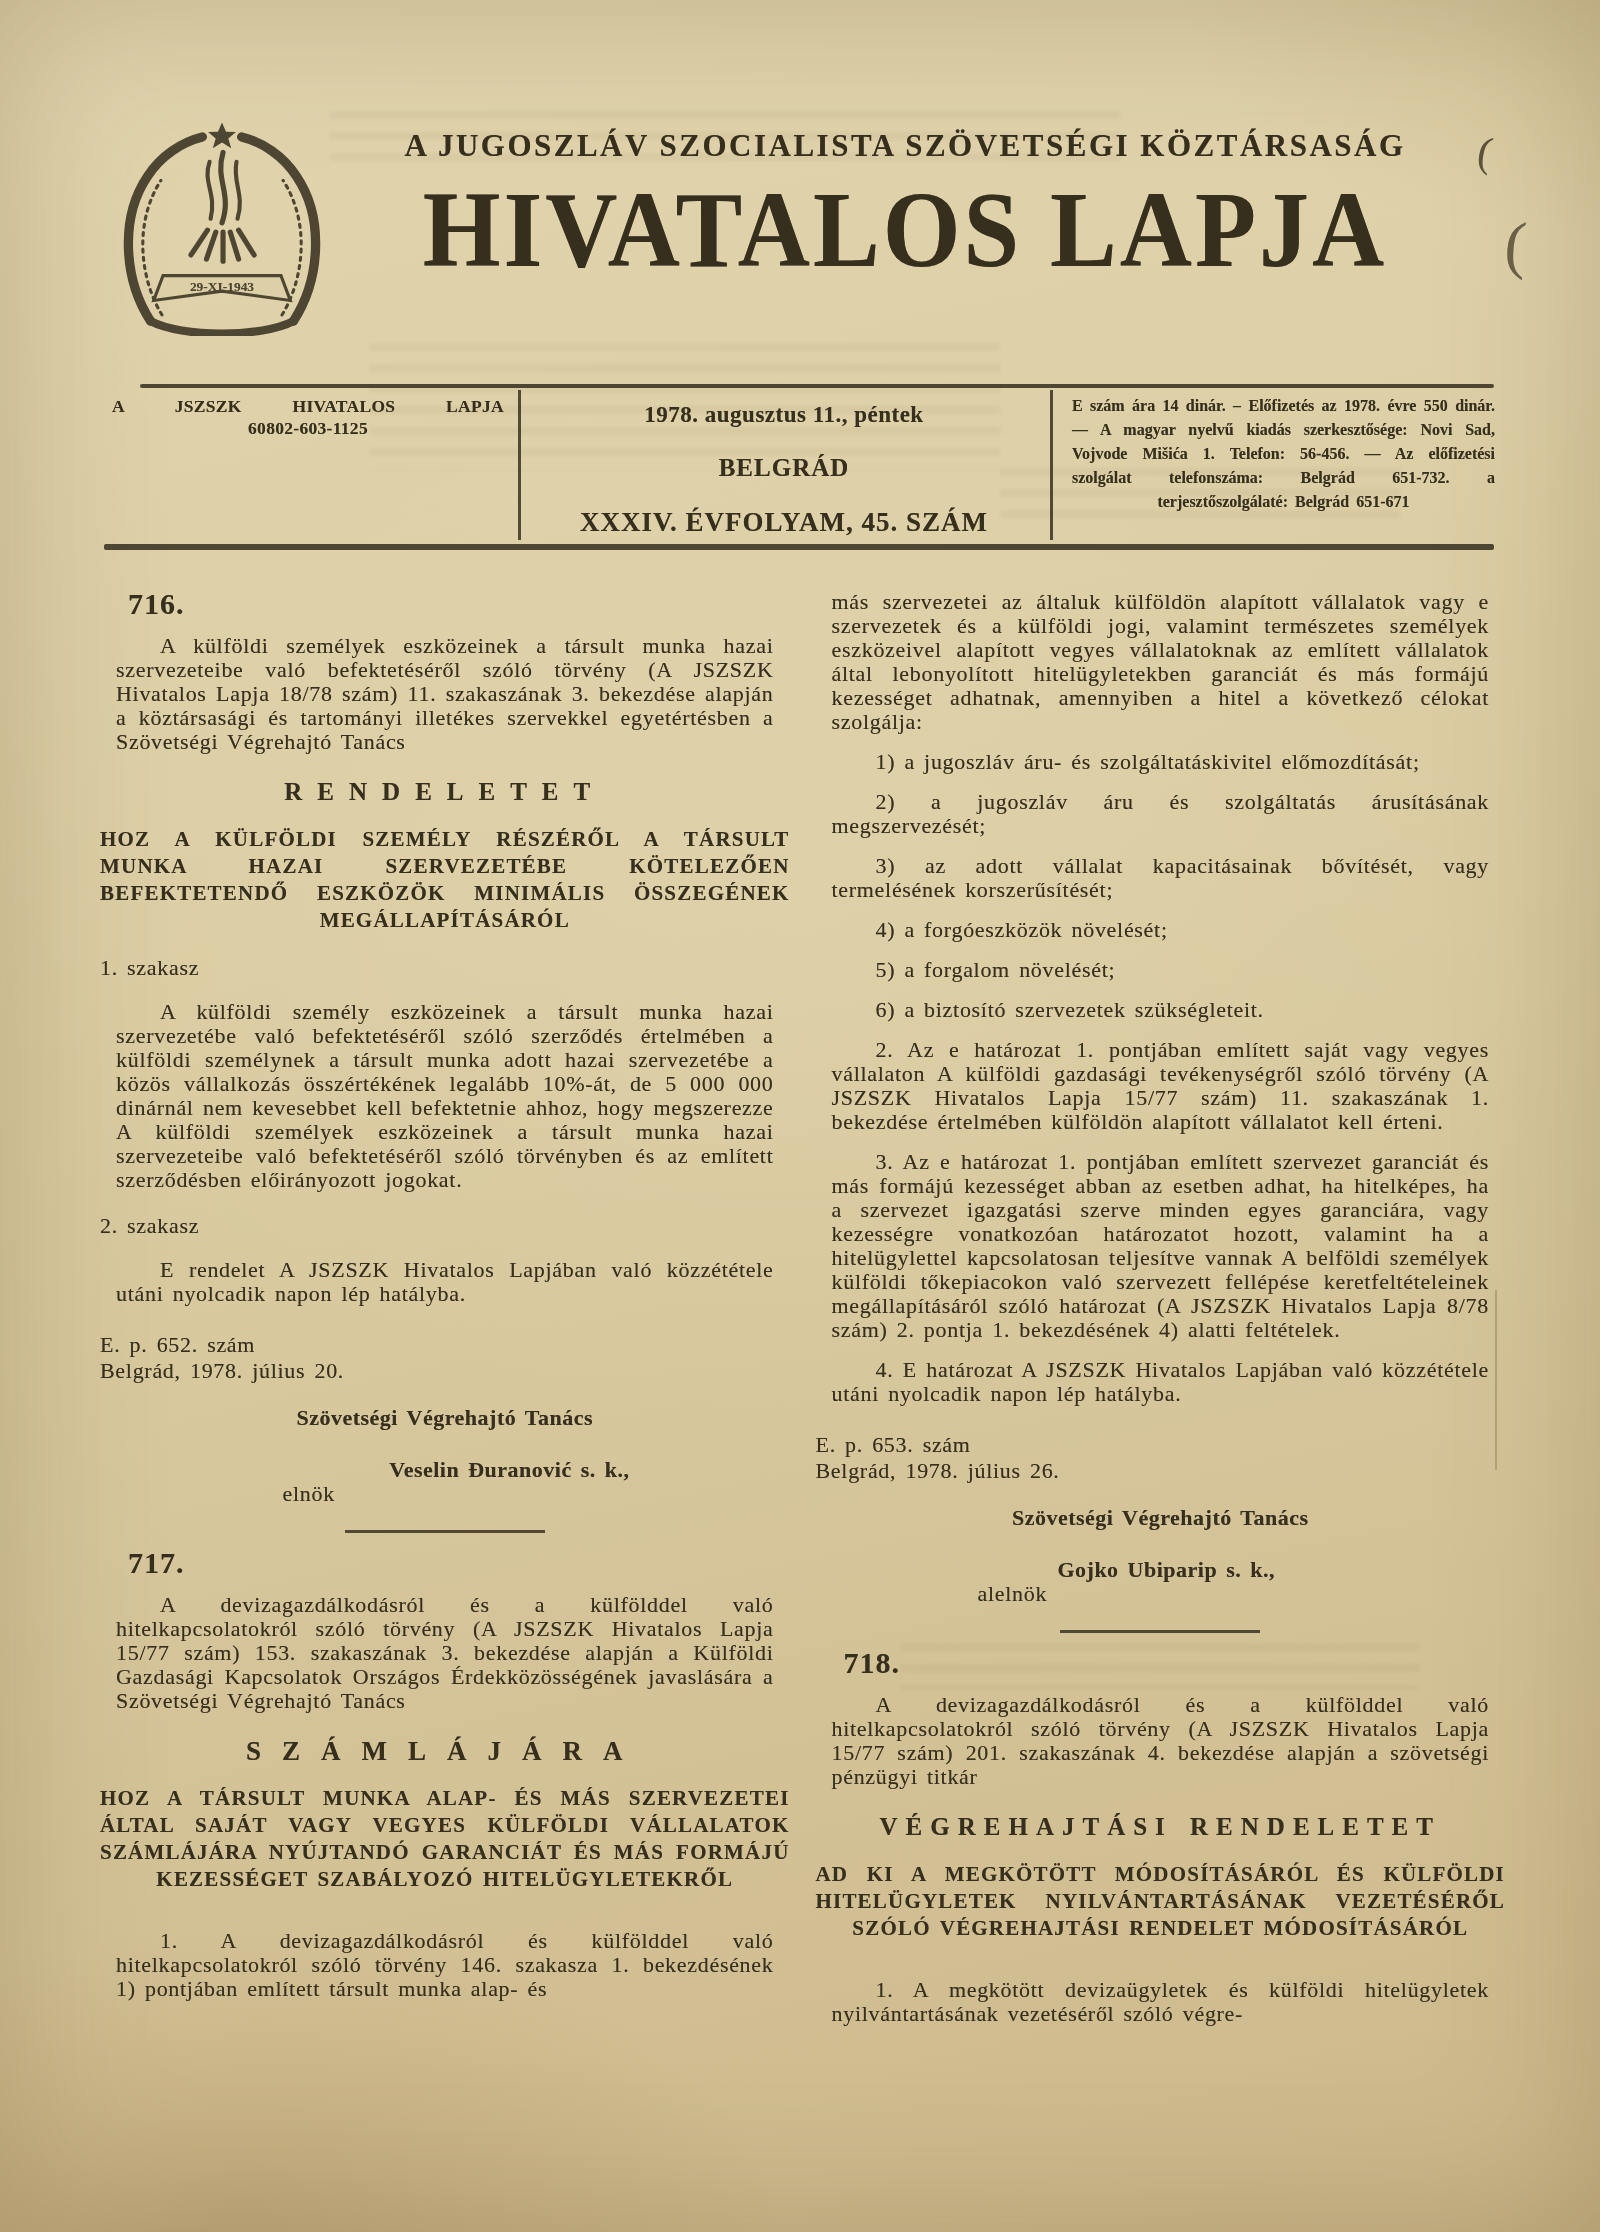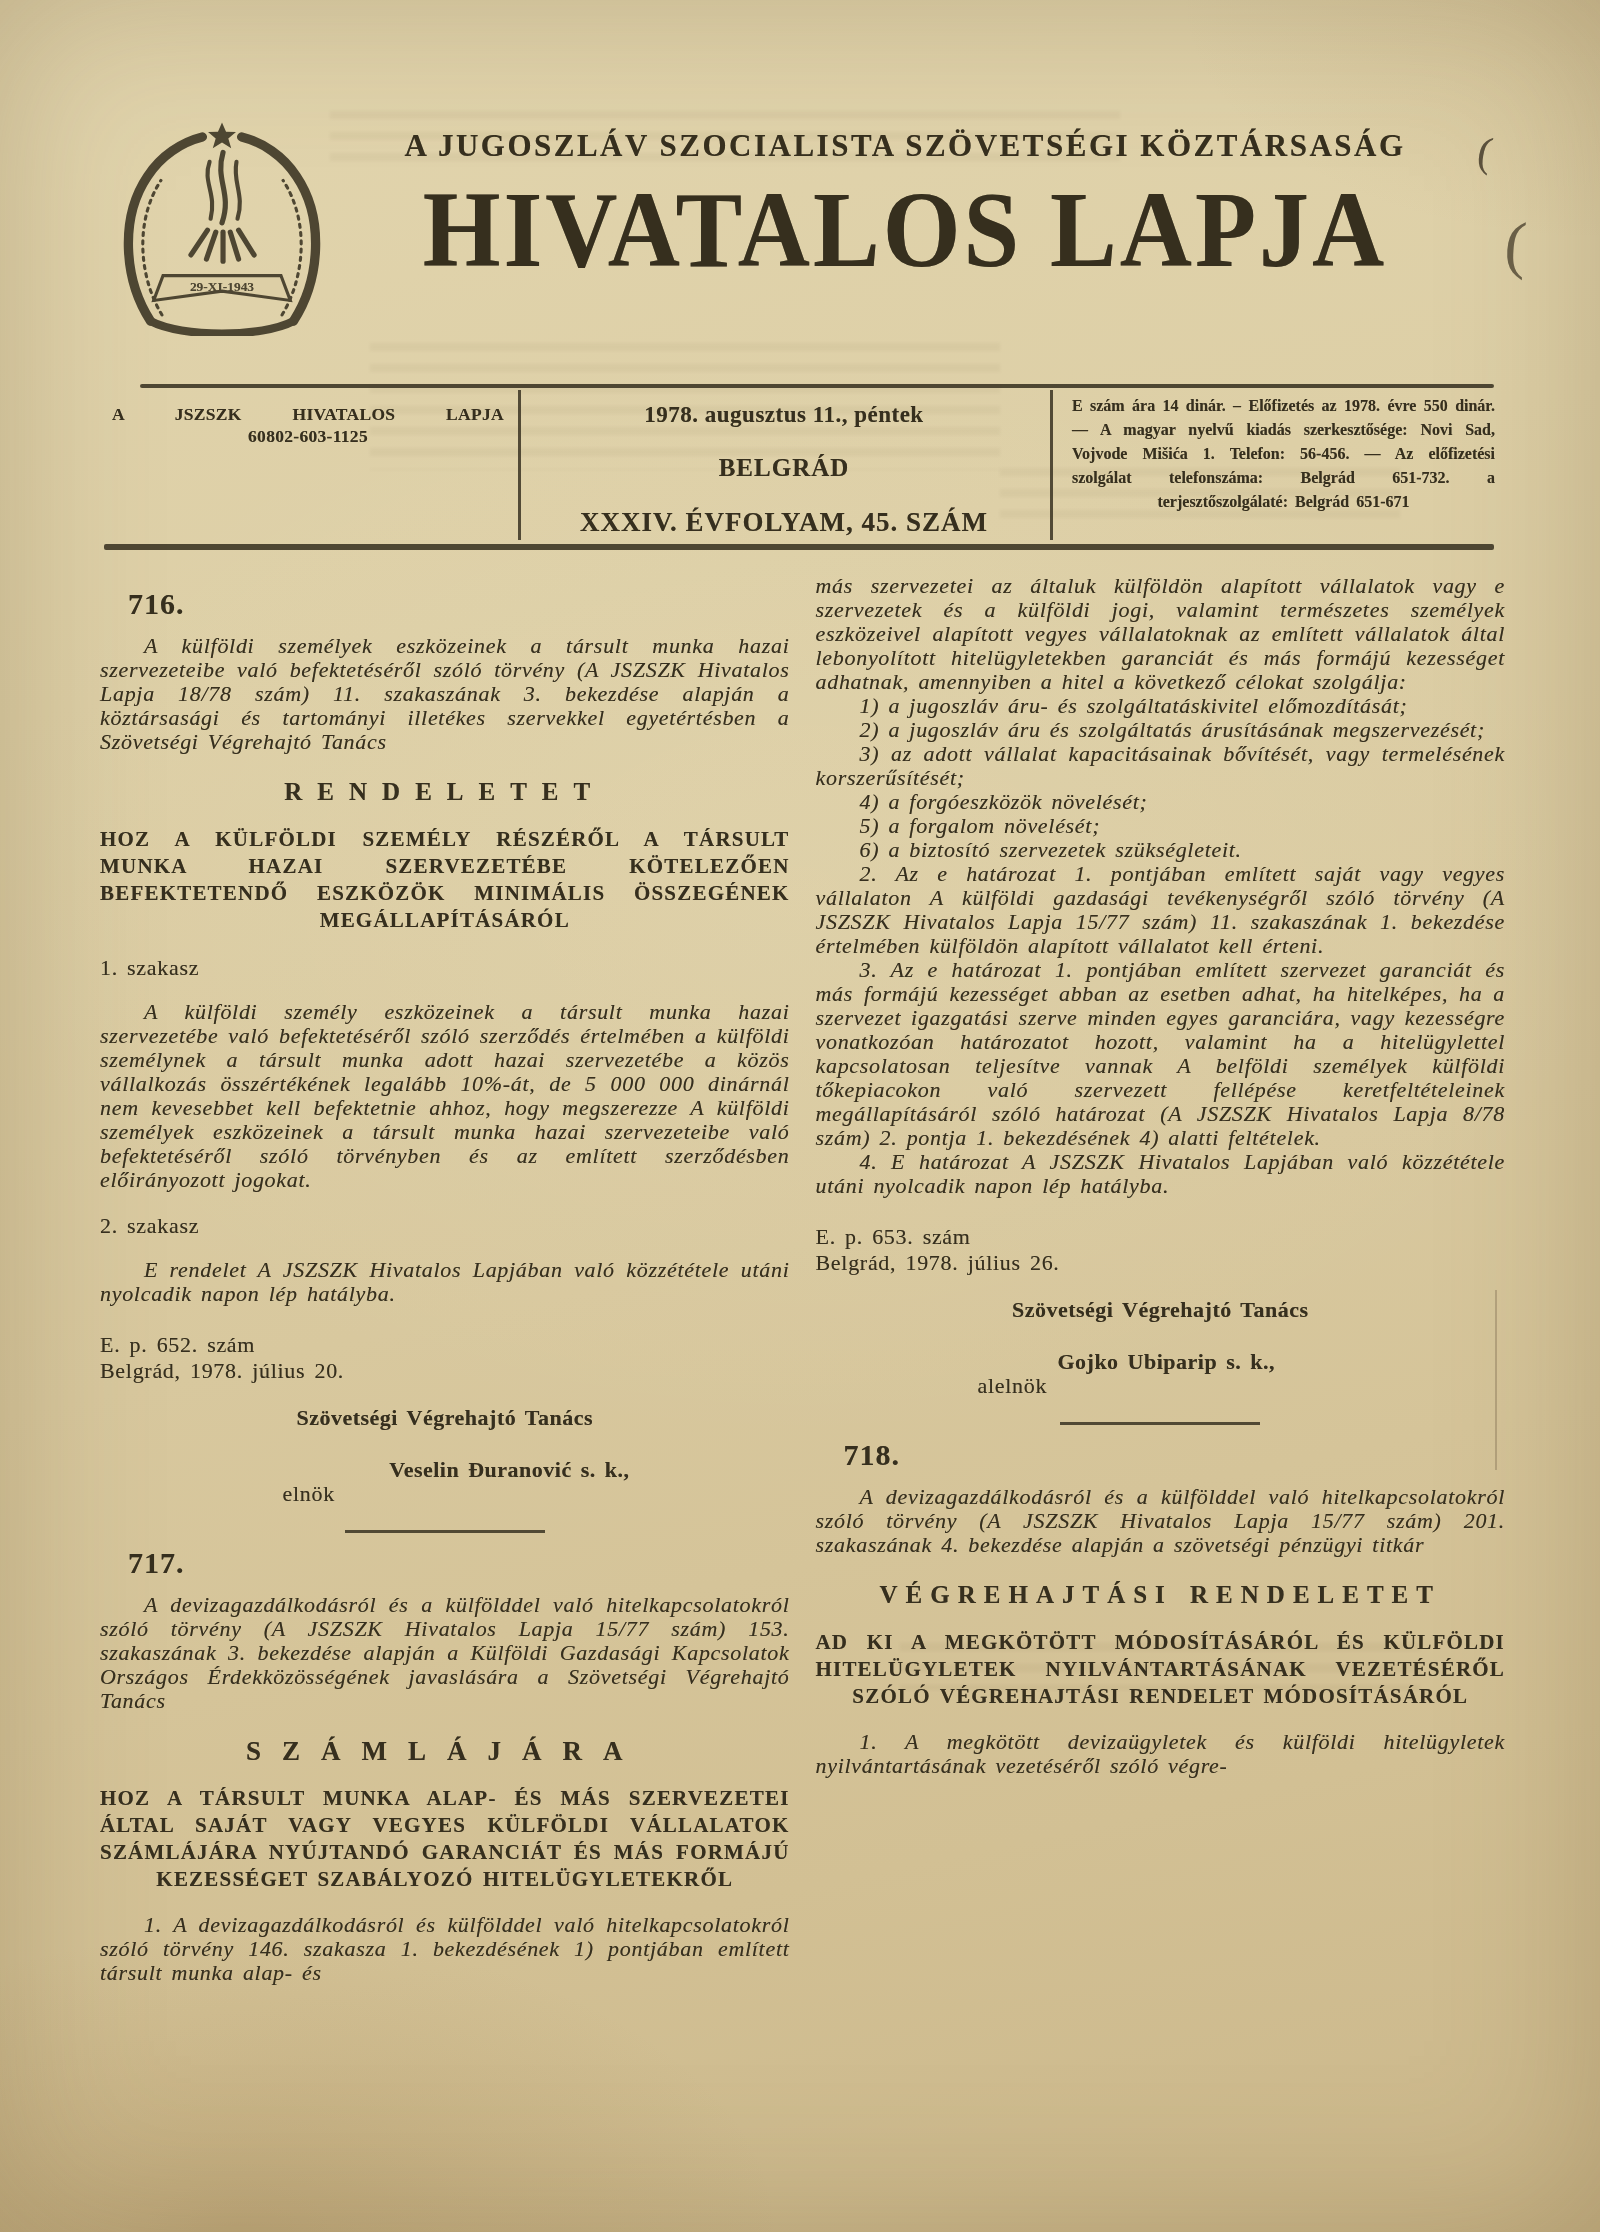--- a/index.html
+++ b/index.html
@@ -32,33 +32,33 @@
   .g3{left:1000px;top:455px;width:400px;height:66px;}
   .g4{left:900px;top:1630px;width:520px;height:60px;}
   
   .rule{position:absolute;background:#3a3322;border-radius:2px;opacity:.88;}
   .rule-top{left:140px;right:106px;top:384px;height:4px;}
   .rule-bot{left:104px;right:106px;top:544px;height:6px;}
   .infobar{position:absolute;left:110px;top:392px;width:1385px;height:150px;}
   .vdiv{position:absolute;top:-2px;bottom:2px;width:3px;background:#3a3322;opacity:.85;}
   .vdiv.v1{left:408px;}
   .vdiv.v2{left:940px;}
-  .info-left{position:absolute;left:2px;top:12px;width:392px;font-weight:bold;font-size:17.5px;line-height:21px;text-align:justify;letter-spacing:.3px;}
+  .info-left{position:absolute;left:2px;top:4px;width:392px;font-weight:bold;font-size:17.5px;line-height:21px;text-align:justify;letter-spacing:.3px;}
   .info-left-title{display:block;text-align:justify;text-align-last:justify;}
   .acct{text-align:center;font-weight:bold;margin-top:1px;}
   .info-center{position:absolute;left:430px;top:10px;width:488px;text-align:center;font-weight:bold;}
   .ic-date{font-size:23px;letter-spacing:.5px;}
   .ic-city{font-size:25px;letter-spacing:1px;margin-top:26px;}
   .ic-vol{font-size:27px;letter-spacing:1px;margin-top:25px;}
   .info-right{position:absolute;left:962px;top:2px;width:423px;font-weight:bold;font-size:16px;line-height:24px;text-align:justify;text-align-last:center;word-spacing:3px;}
   
   .columns{position:absolute;left:100px;right:95px;top:574px;bottom:30px;display:flex;gap:26px;}
   .col{flex:1;font-size:22px;line-height:24px;letter-spacing:.7px;word-spacing:3px;}
   .num{font-size:30px;font-weight:bold;margin:18px 0 18px 28px;letter-spacing:1px;}
-  .p{text-align:justify;text-indent:44px;margin:0;font-style:italic;}
+  .p{text-align:justify;text-indent:44px;margin:16px;}
   .p.cont{text-indent:0;}
   .heading-sp{text-align:center;font-weight:bold;font-size:25px;margin:26px 0 22px;white-space:nowrap;}
   .ls-rend{letter-spacing:15px;}
   .ls-hat{letter-spacing:21px;font-size:27px;}
   .ls-veg{letter-spacing:8px;}
   .subject{font-weight:bold;font-size:21px;line-height:27px;letter-spacing:1.2px;text-align:justify;text-align-last:center;margin:0 0 4px;}
   .seclabel{text-align:left;margin:22px 0 20px;}
   .refblock{margin-top:26px;line-height:26px;}
   .issuer{text-align:center;font-weight:bold;margin-top:22px;letter-spacing:.5px;}
   .sig-name{text-align:right;font-weight:bold;margin-top:28px;letter-spacing:.5px;}

